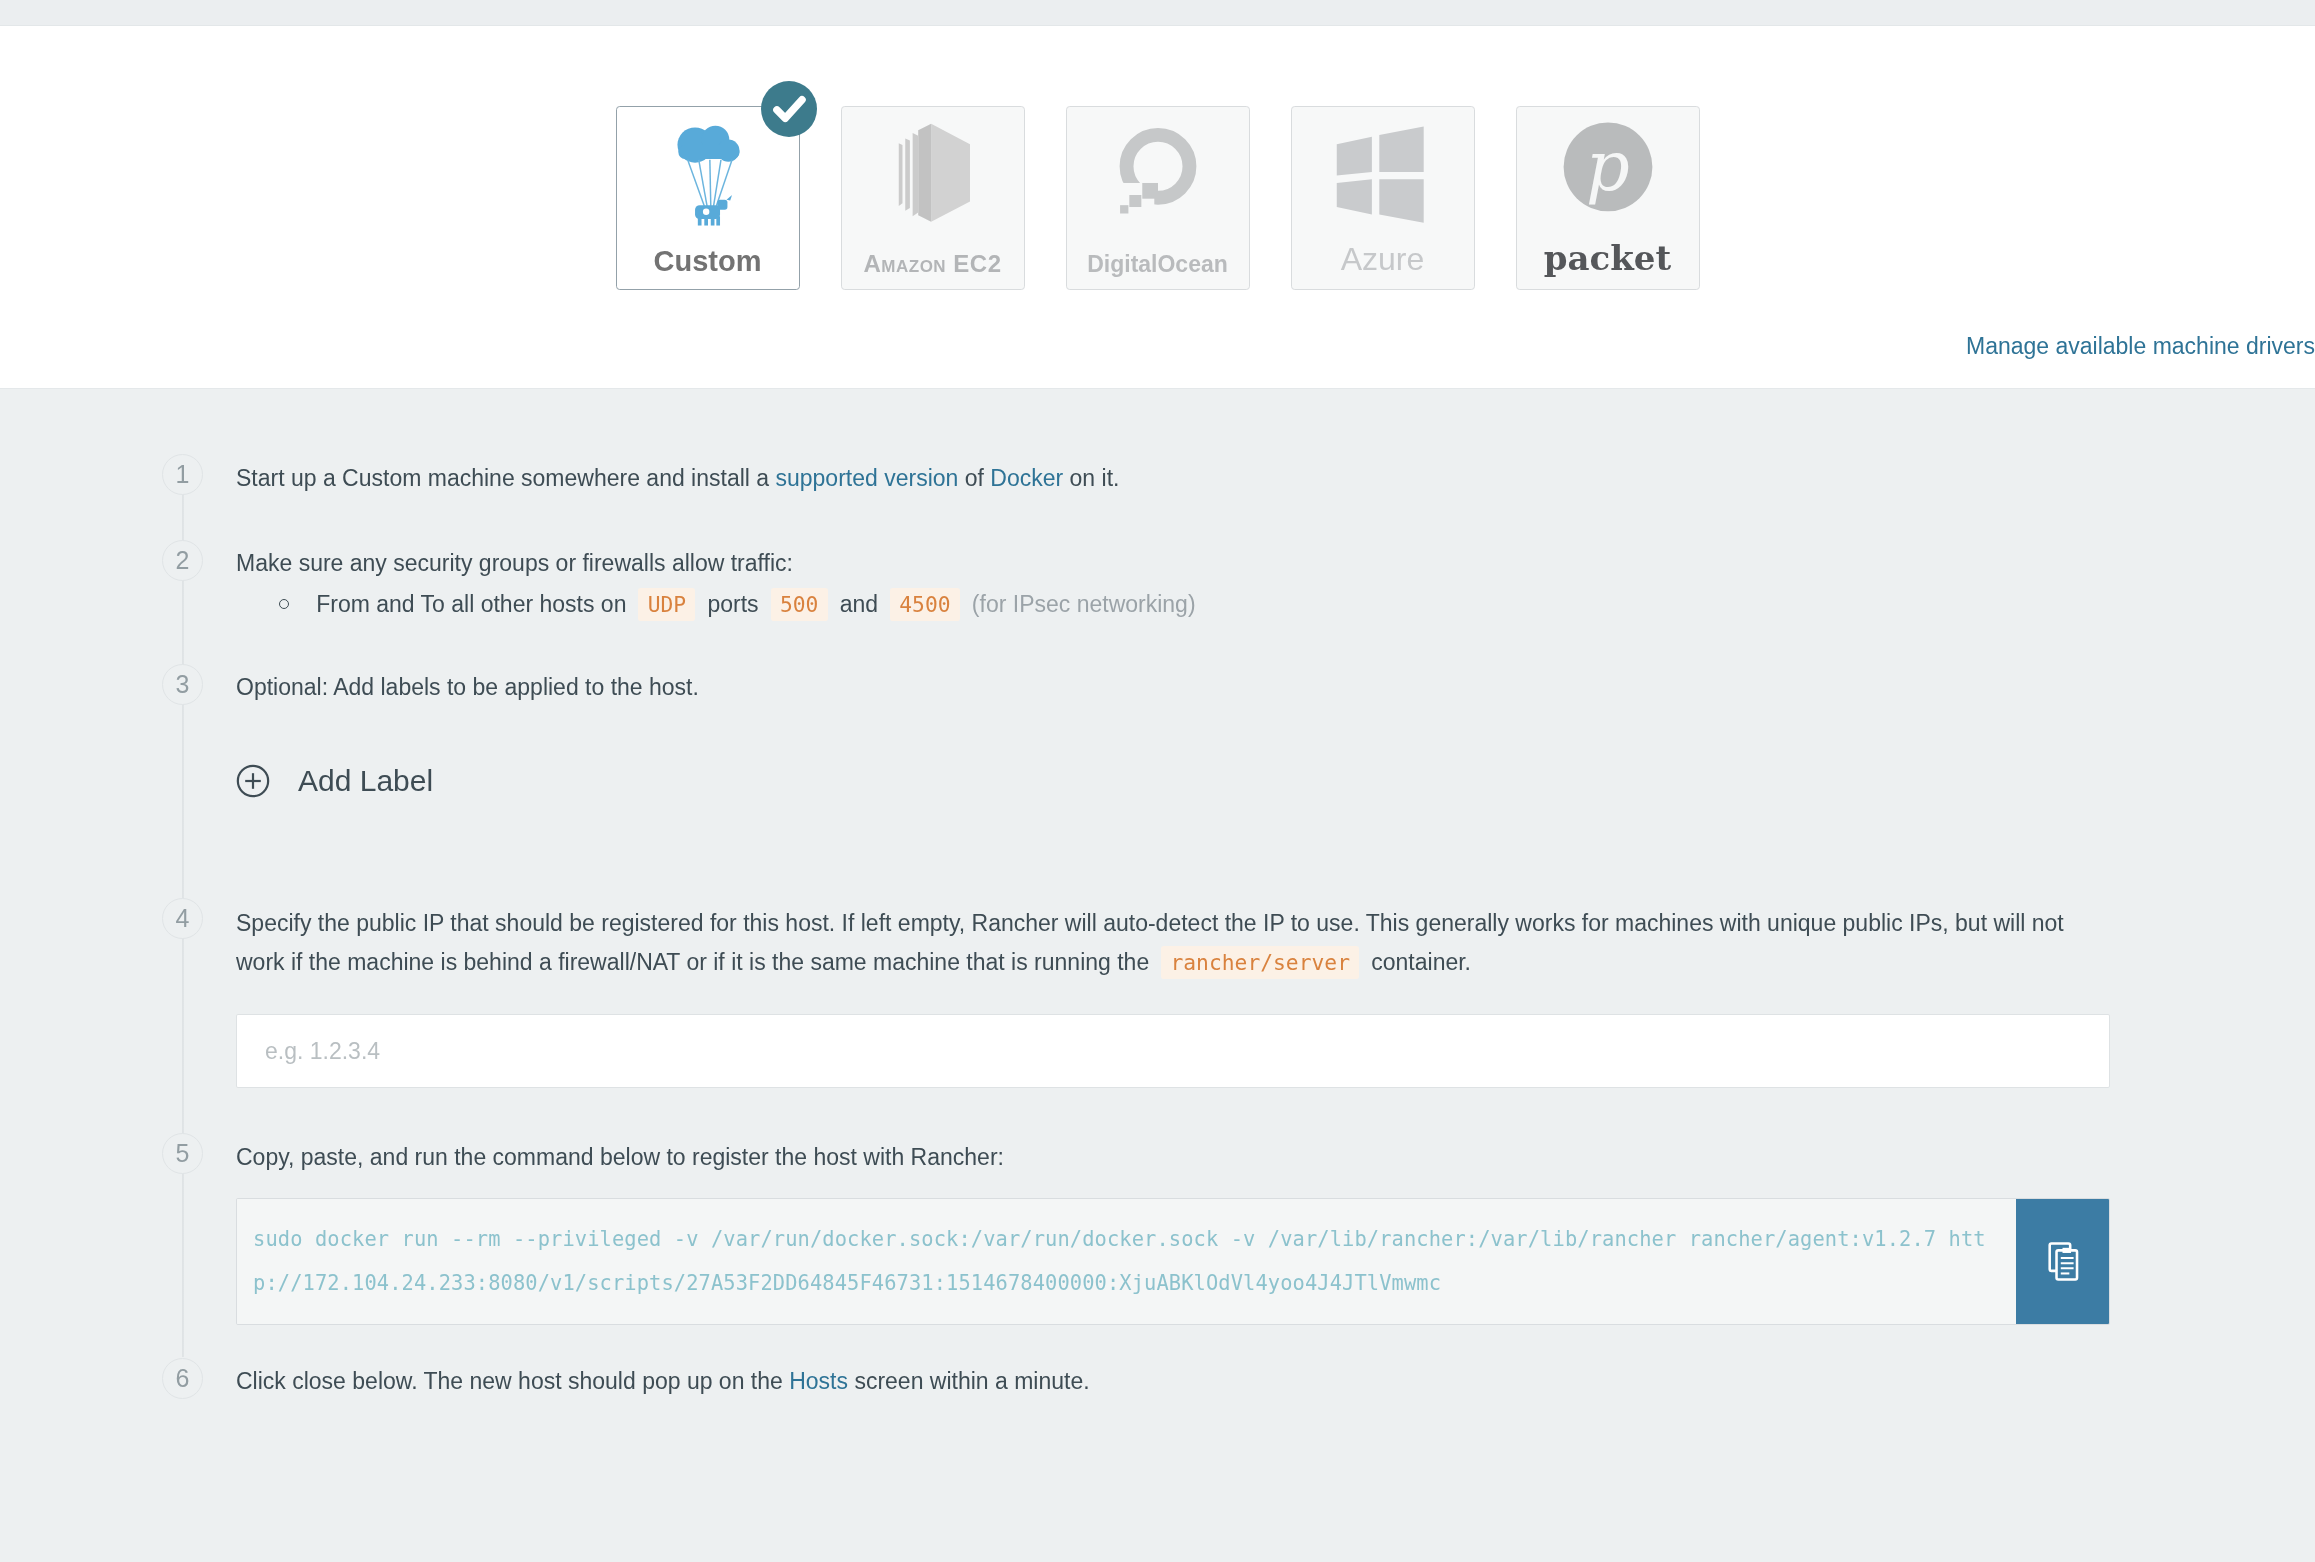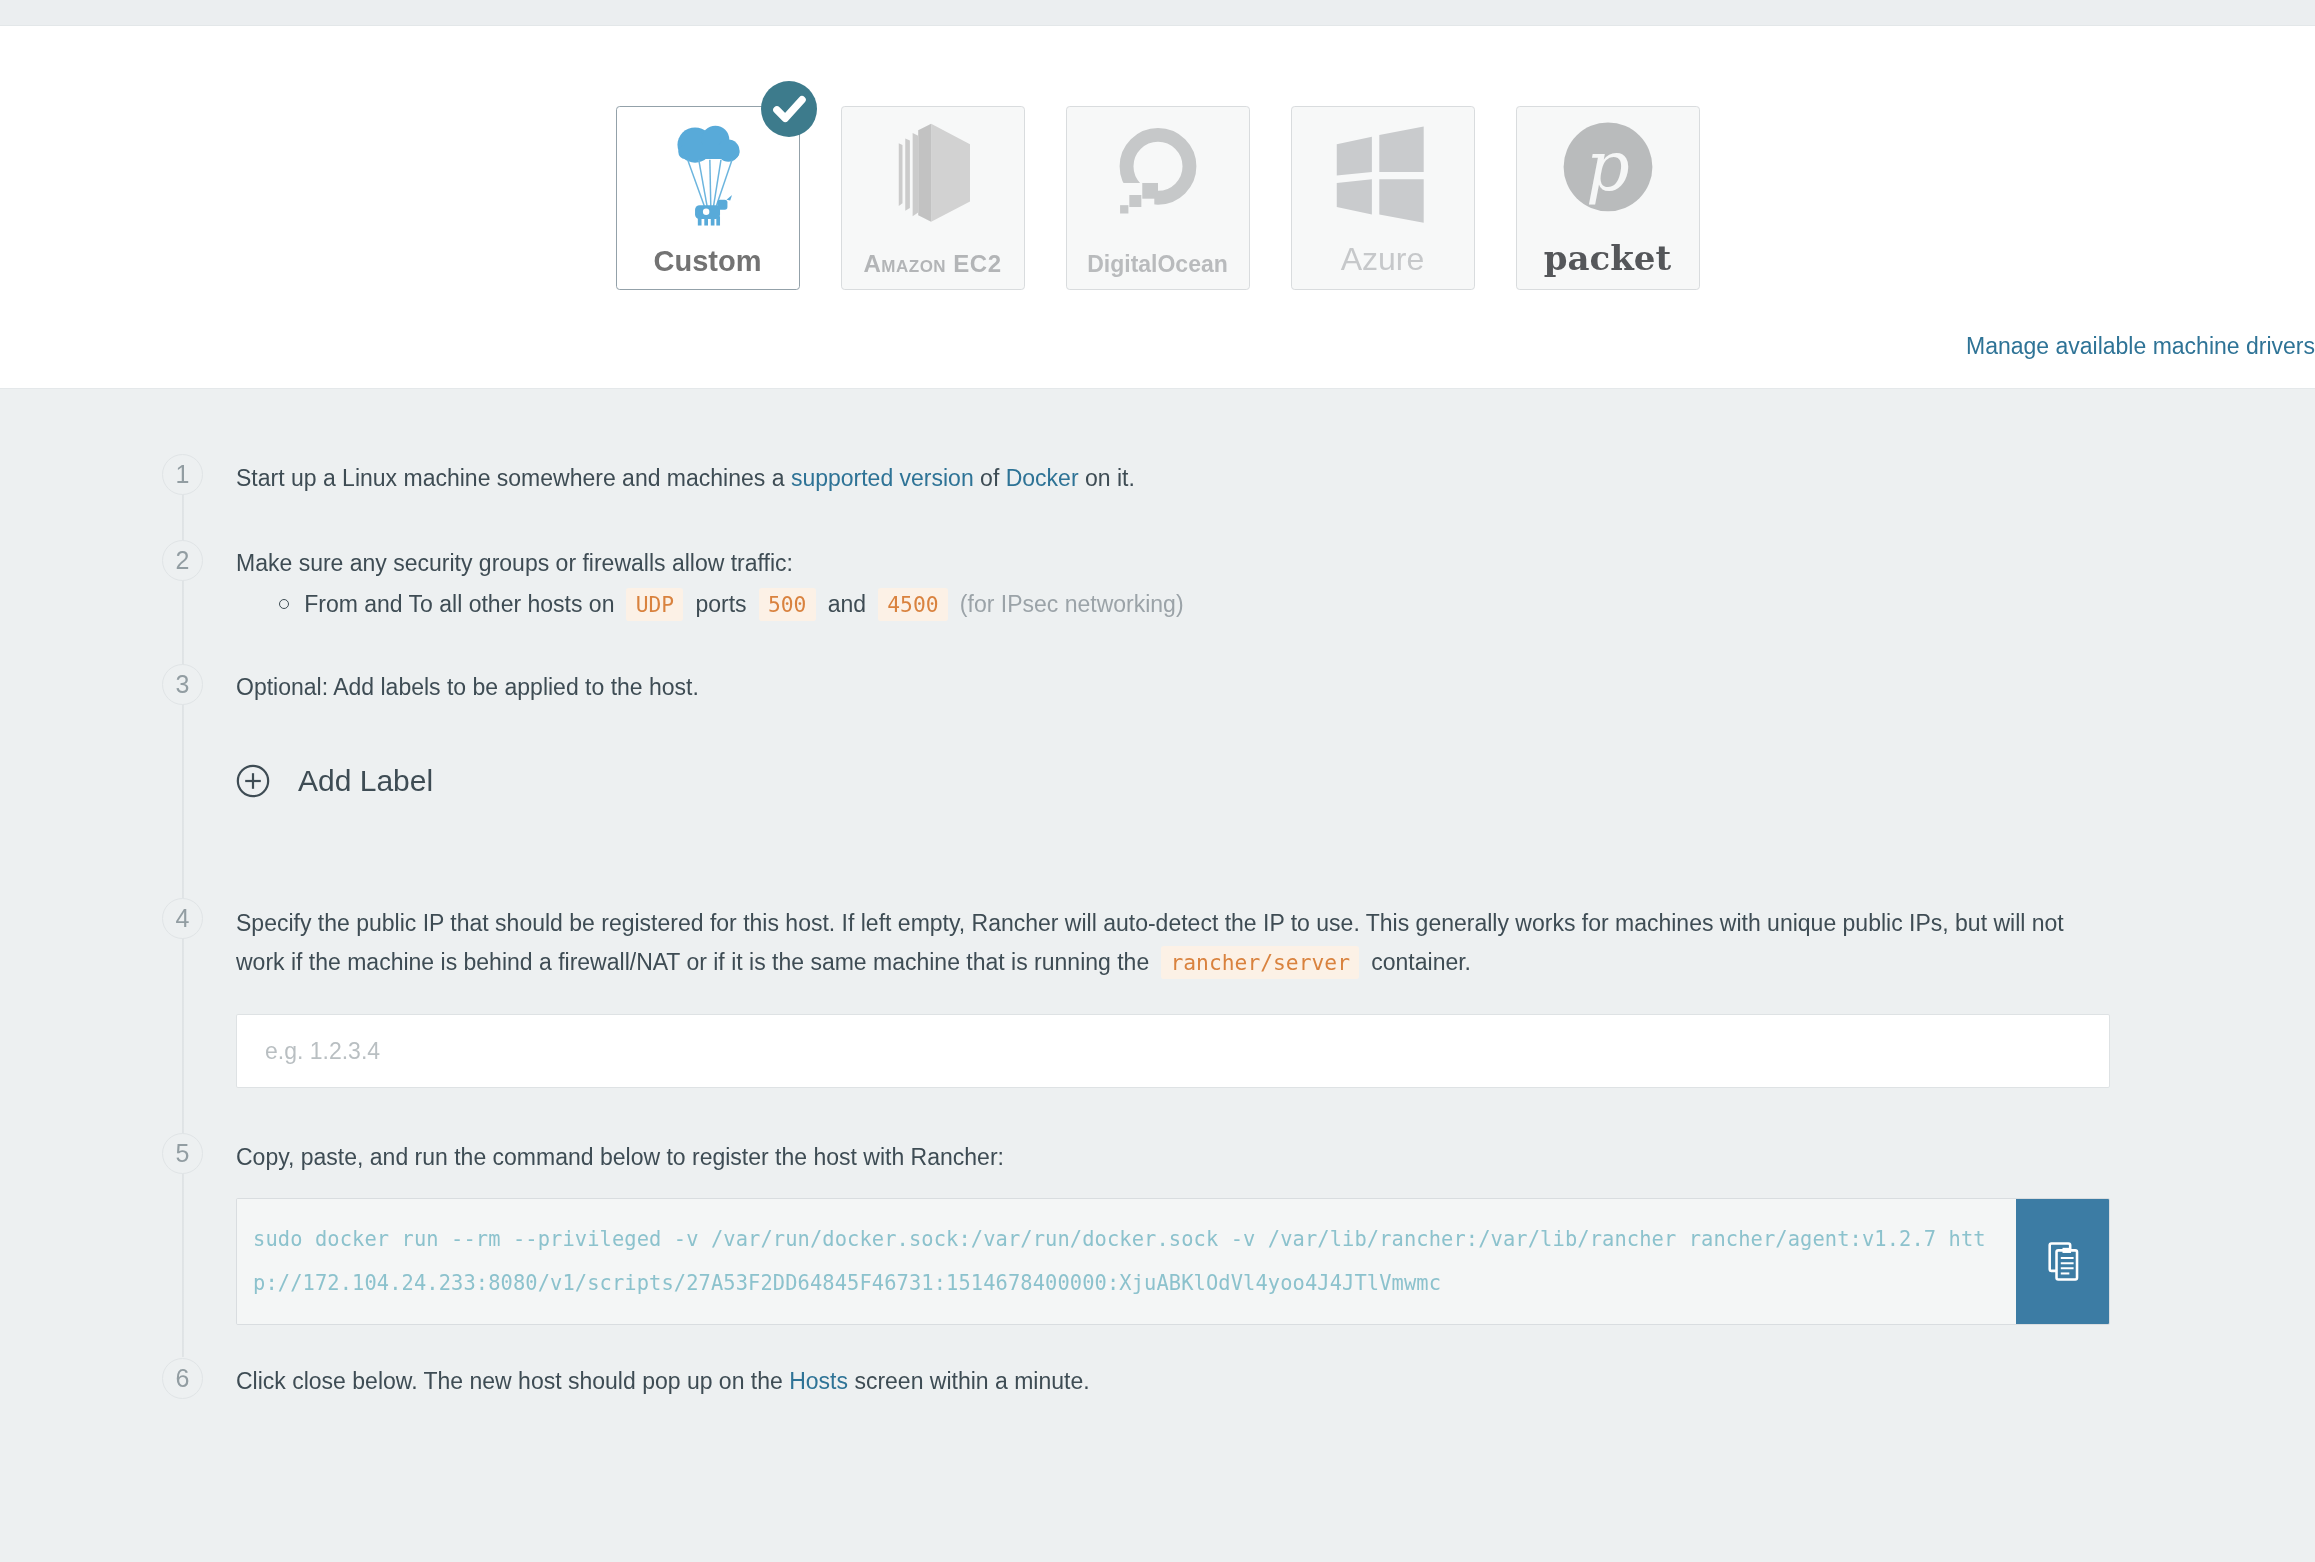--- a/index.html
+++ b/index.html
@@ -50,21 +50,21 @@
     display:flex; align-items:center; justify-content:center;
   }
   .body { margin-left:33px; padding-top:5.6px; font-size:23px; line-height:37px; color:#3e4c54; }
   .tlink { color:#2e7396; text-decoration:none; cursor:pointer; }
   .chip {
     font-family:"DejaVu Sans Mono", monospace; font-size:21.3px;
     color:#d9823e; background:#fcf1e6; border-radius:2.8px;
     padding:3.7px 9.3px; margin:0 5.6px; white-space:nowrap;
   }
   .note { color:#9ba3a8; }
-  .bullet-row { margin-left:43px; margin-top:3.7px; display:flex; align-items:center; }
+  .bullet-row { margin-left:43px; margin-top:3.7px; display:flex; align-items:center;gap:12px; }
   .bullet-dot { width:10.2px; height:10.2px; border:1.9px solid #3e4c54; border-radius:50%; margin-right:15px; flex-shrink:0; }
   #s1 { margin-bottom:43px; }
   #s2 { margin-bottom:41px; }
   #s3 { margin-bottom:89px; }
   #s4 { margin-bottom:45px; }
   #s5 { margin-bottom:33px; }
   .add-label {
     display:inline-flex; align-items:center; gap:28px; margin-top:58px;
     font-size:30px; color:#3e4c54; background:none; border:none; cursor:pointer;
     font-family:inherit;
@@ -186,21 +186,21 @@
   </div>
   <a class="manage-link">Manage available machine drivers</a>
 </div>
 
 <div class="gray">
   <div class="steps">
 
     <div class="step" id="s1">
       <div class="num">1</div>
       <div class="body">
-        <span>Start up a Linux machine somewhere and machines a </span><a class="tlink">supported version</a><span> of </span><a class="tlink">Docker</a><span> on it.</span>
+        <span>Start up a Custom machine somewhere and install a </span><a class="tlink">supported version</a><span> of </span><a class="tlink">Docker</a><span> on it.</span>
       </div>
     </div>
 
     <div class="step" id="s2">
       <div class="num">2</div>
       <div class="body">
         <div>Make sure any security groups or firewalls allow traffic:</div>
         <div class="bullet-row">
           <span class="bullet-dot"></span>
           <span><span>From and To all other hosts on </span><span class="chip">UDP</span><span> ports </span><span class="chip">500</span><span> and </span><span class="chip">4500</span><span class="note"> (for IPsec networking)</span></span>

